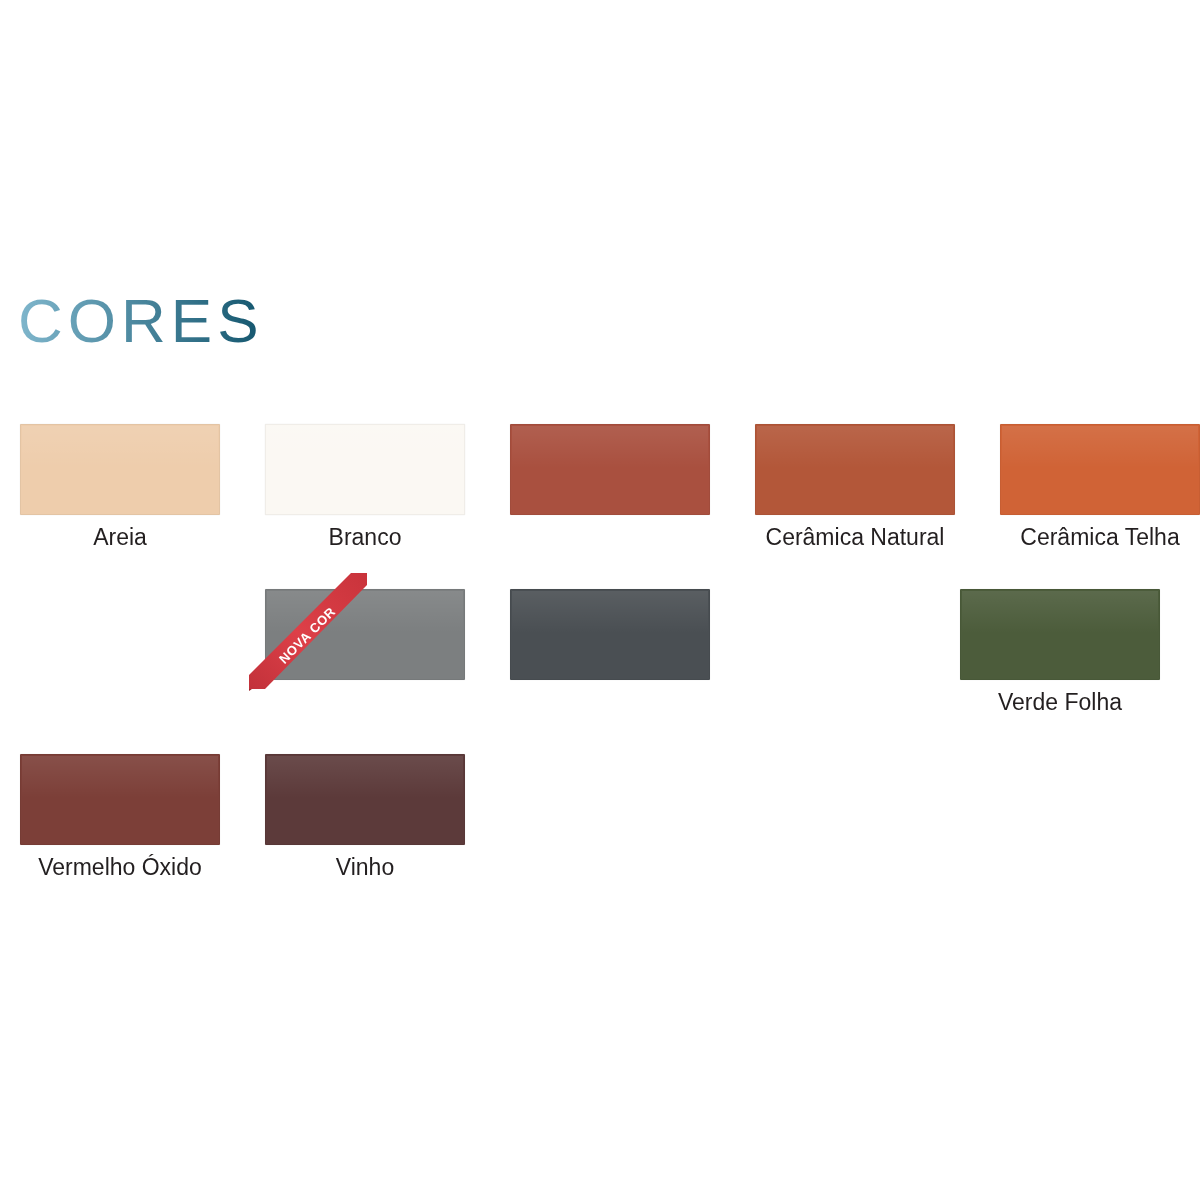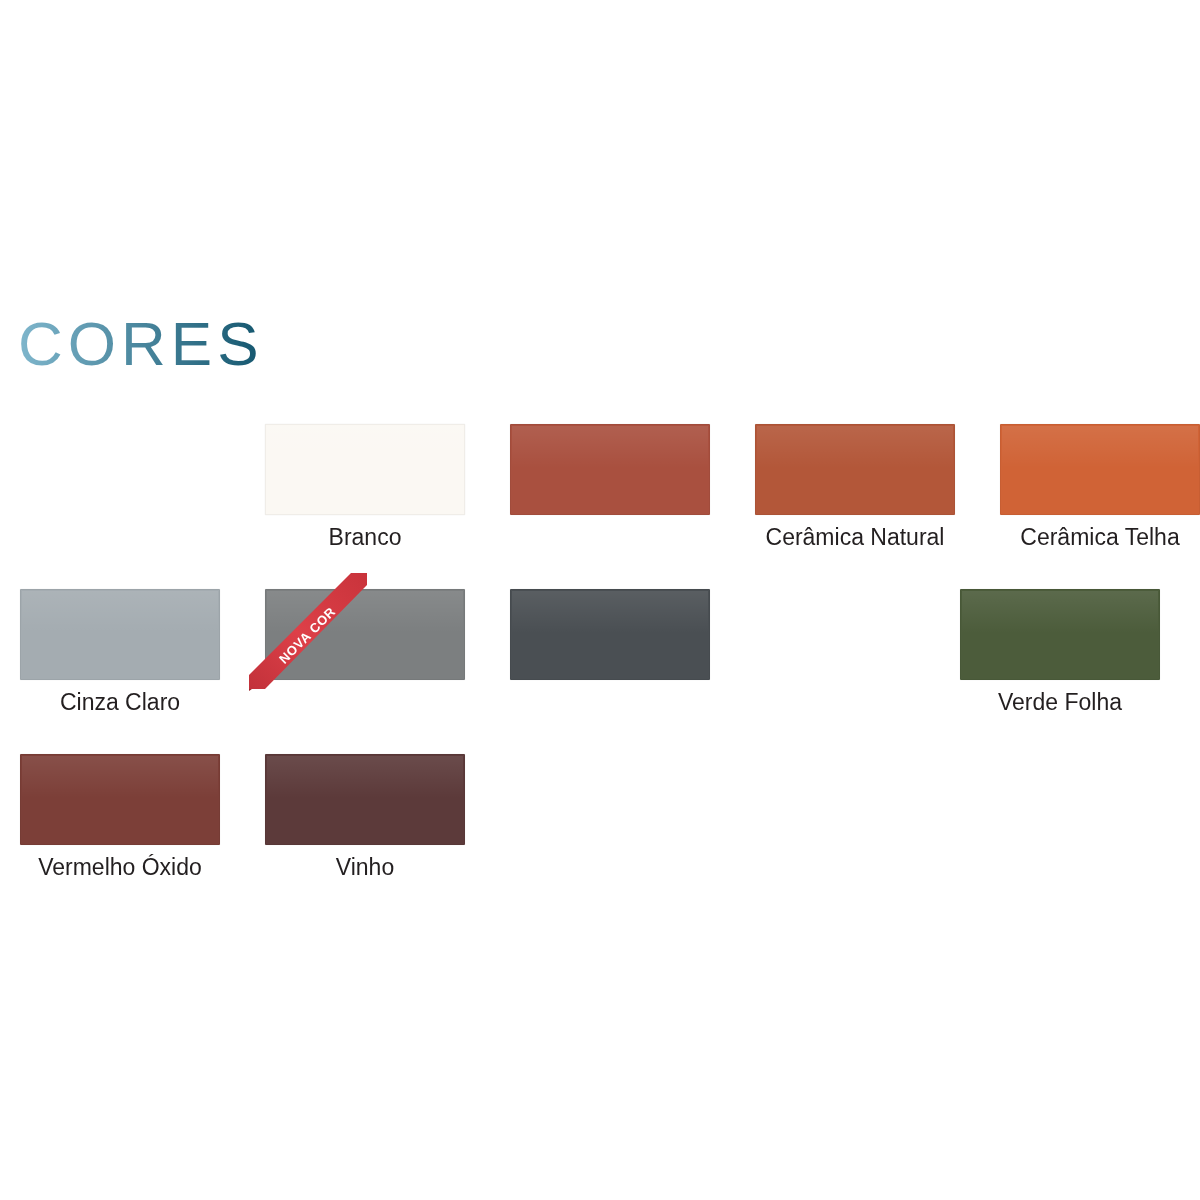--- a/index.html
+++ b/index.html
@@ -121,63 +121,63 @@
     fill: #ffffff;
     letter-spacing: 0.6px;
   }
 </style>
 </head>
 <body>
 
 <div class="page">
 
   <div class="title-wrap">
-    <h1 class="page-title" style="background-image: linear-gradient(90deg, rgb(127, 182, 204) 0%, rgb(20, 86, 110) 100%); margin-top: 23px;">CORES</h1>
+    <h1 class="page-title" style="background-image: linear-gradient(90deg, rgb(127, 182, 204) 0%, rgb(20, 86, 110) 100%);">CORES</h1>
   </div>
 
   <div class="grid">
-
-    <div class="row">
-      <div class="cell" style="left:245px">
-        <div class="swatch">
-          <div class="chip" style="background: rgb(251, 248, 243);"></div>
-          <div class="gloss"></div>
-        </div>
-        <div class="label">Branco</div>
-      </div>
-      <div class="cell" style="left:490px">
-        <div class="swatch">
-          <div class="chip" style="background: rgb(169, 80, 63);"></div>
-          <div class="gloss"></div>
-        </div>
-      </div>
-      <div class="cell" style="left:980px">
-        <div class="swatch">
-          <div class="chip" style="background: rgb(208, 99, 54);"></div>
-          <div class="gloss"></div>
-        </div>
-        <div class="label">Cerâmica Telha</div>
-      </div>
-      <div class="cell" style="left:735px">
-        <div class="swatch">
-          <div class="chip" style="background: rgb(179, 87, 57);"></div>
-          <div class="gloss"></div>
-        </div>
-        <div class="label">Cerâmica Natural</div>
-      </div>
-    </div>
 
     <div class="row">
       <div class="cell" style="left:0px">
         <div class="swatch">
-          <div class="chip" style="background: rgb(164, 172, 177);"></div>
-          <div class="gloss"></div>
-        </div>
-        <div class="label">Cinza Claro</div>
-      </div>
+          <div class="chip" style="background: rgb(238, 205, 172);"></div>
+          <div class="gloss"></div>
+        </div>
+        <div class="label">Areia</div>
+      </div>
+      <div class="cell" style="left:245px">
+        <div class="swatch">
+          <div class="chip" style="background: rgb(251, 248, 243);"></div>
+          <div class="gloss"></div>
+        </div>
+        <div class="label">Branco</div>
+      </div>
+      <div class="cell" style="left:490px">
+        <div class="swatch">
+          <div class="chip" style="background: rgb(169, 80, 63);"></div>
+          <div class="gloss"></div>
+        </div>
+      </div>
+      <div class="cell" style="left:980px">
+        <div class="swatch">
+          <div class="chip" style="background: rgb(208, 99, 54);"></div>
+          <div class="gloss"></div>
+        </div>
+        <div class="label">Cerâmica Telha</div>
+      </div>
+      <div class="cell" style="left:735px">
+        <div class="swatch">
+          <div class="chip" style="background: rgb(179, 87, 57);"></div>
+          <div class="gloss"></div>
+        </div>
+        <div class="label">Cerâmica Natural</div>
+      </div>
+    </div>
+
+    <div class="row">
 
       <div class="cell" style="left:245px">
         <div class="swatch">
           <div class="chip" style="background: rgb(124, 127, 128);"></div>
           <div class="gloss"></div>
 
           <div class="ribbon">
             <svg width="126" height="126" viewBox="0 0 126 126" aria-hidden="true">
               <defs>
                 <linearGradient id="ribGrad" x1="0" y1="1" x2="1" y2="0">

